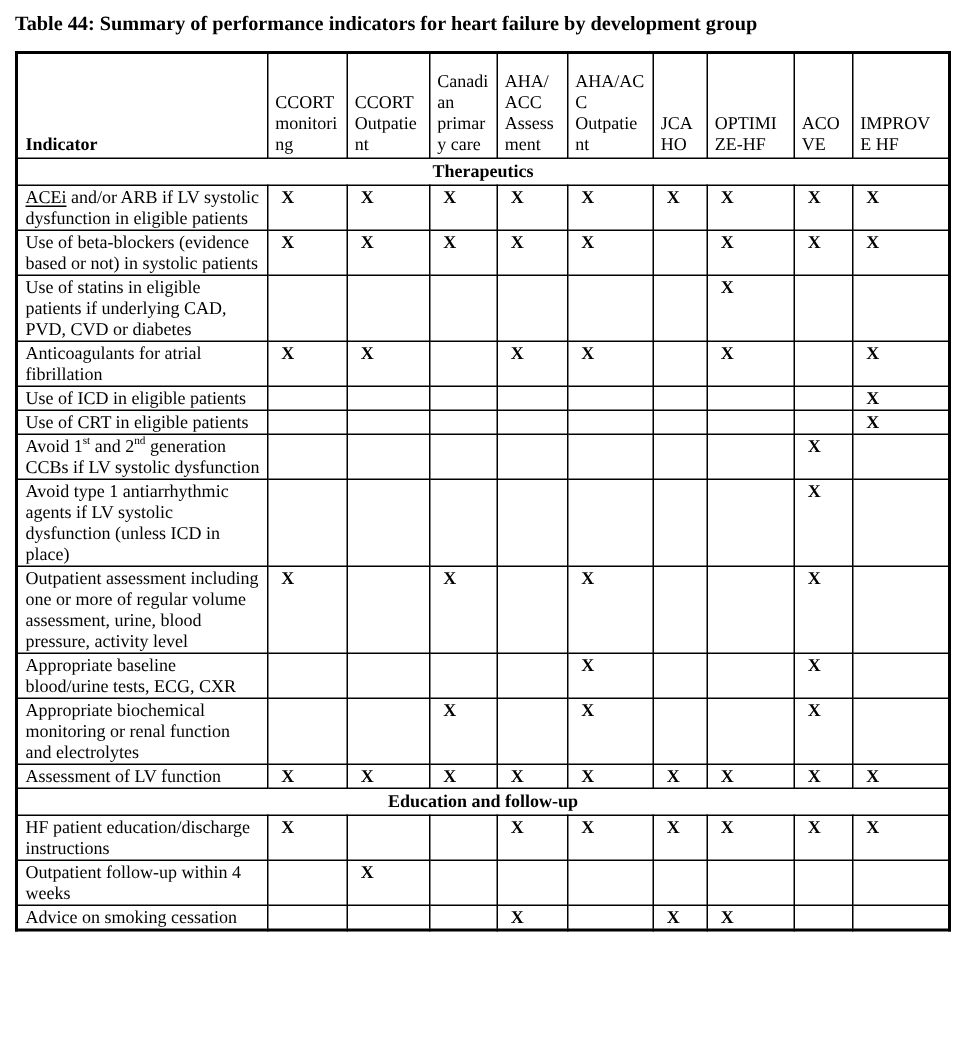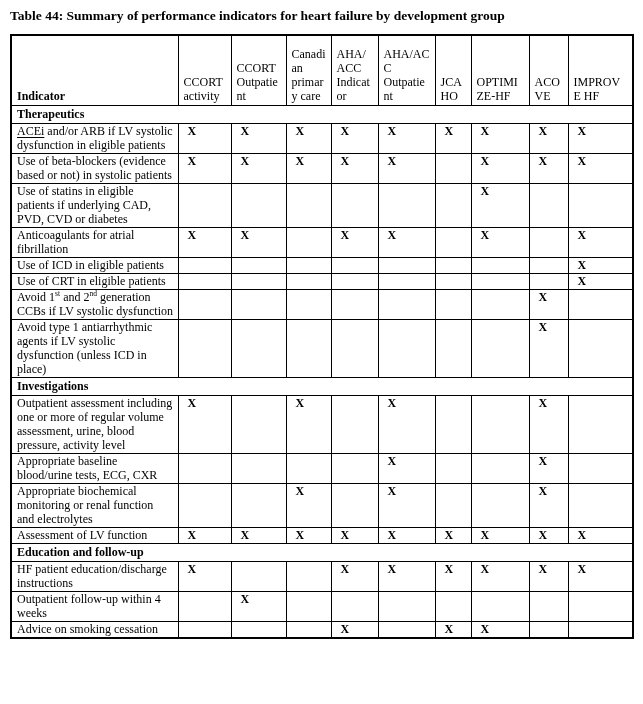--- a/index.html
+++ b/index.html
@@ -21,21 +21,21 @@
     border:1px solid #000;
     font-size:12px;line-height:14px;
     vertical-align:top;text-align:left;
     padding:0 5px 1px 5px;
     overflow-wrap:break-word;word-break:break-word;
     font-weight:normal;
   }
   table.pit thead tr{height:70px;}
   table.pit thead th{vertical-align:bottom;padding-bottom:2px;}
   table.pit th.indicator-h{font-weight:bold;}
-  table.pit tr.section td{font-weight:bold;padding-top:1px;height:15px;}
+  table.pit tr.section td{font-weight:bold;padding-top:1px;height:15px;text-align:center;}
   table.pit td.indicator{padding:0 4px 1px 5px;}
   table.pit td.mark{font-weight:bold;padding-left:9px;}
   sup{font-size:7.5px;line-height:0;vertical-align:super;}
   .misspell{
     text-decoration-line:underline;
     text-decoration-style:wavy;
     text-decoration-color:var(--misspell-color,#dd0000);
     text-decoration-thickness:1px;
     text-underline-offset:2px;
     text-decoration:underline;
@@ -55,24 +55,24 @@
         <col style="width: 47px;">
         <col style="width: 57px;">
         <col style="width: 36px;">
         <col style="width: 58px;">
         <col style="width: 39px;">
         <col style="width: 65px;">
       </colgroup>
       <thead>
         <tr>
           <th class="indicator-h">Indicator</th>
-          <th>CCORT activity</th>
+          <th>CCORT monitoring</th>
           <th>CCORT Outpatient</th>
           <th>Canadian primary care</th>
-          <th>AHA/ACC Indicator</th>
+          <th>AHA/ACC Assessment</th>
           <th>AHA/ACC Outpatient</th>
           <th>JCAHO</th>
           <th>OPTIMIZE-HF</th>
           <th>ACOVE</th>
           <th>IMPROVE HF</th>
         </tr>
       </thead>
       <tbody>
         <tr class="section">
           <td colspan="10">Therapeutics</td>
@@ -166,23 +166,20 @@
           <td class="mark"></td>
           <td class="mark"></td>
           <td class="mark"></td>
           <td class="mark"></td>
           <td class="mark"></td>
           <td class="mark"></td>
           <td class="mark"></td>
           <td class="mark">X</td>
           <td class="mark"></td>
         </tr>
-        <tr class="section">
-          <td colspan="10">Investigations</td>
-        </tr>
         <tr>
           <td class="indicator">Outpatient assessment including one or more of regular volume assessment, urine, blood pressure, activity level</td>
           <td class="mark">X</td>
           <td class="mark"></td>
           <td class="mark">X</td>
           <td class="mark"></td>
           <td class="mark">X</td>
           <td class="mark"></td>
           <td class="mark"></td>
           <td class="mark">X</td>

